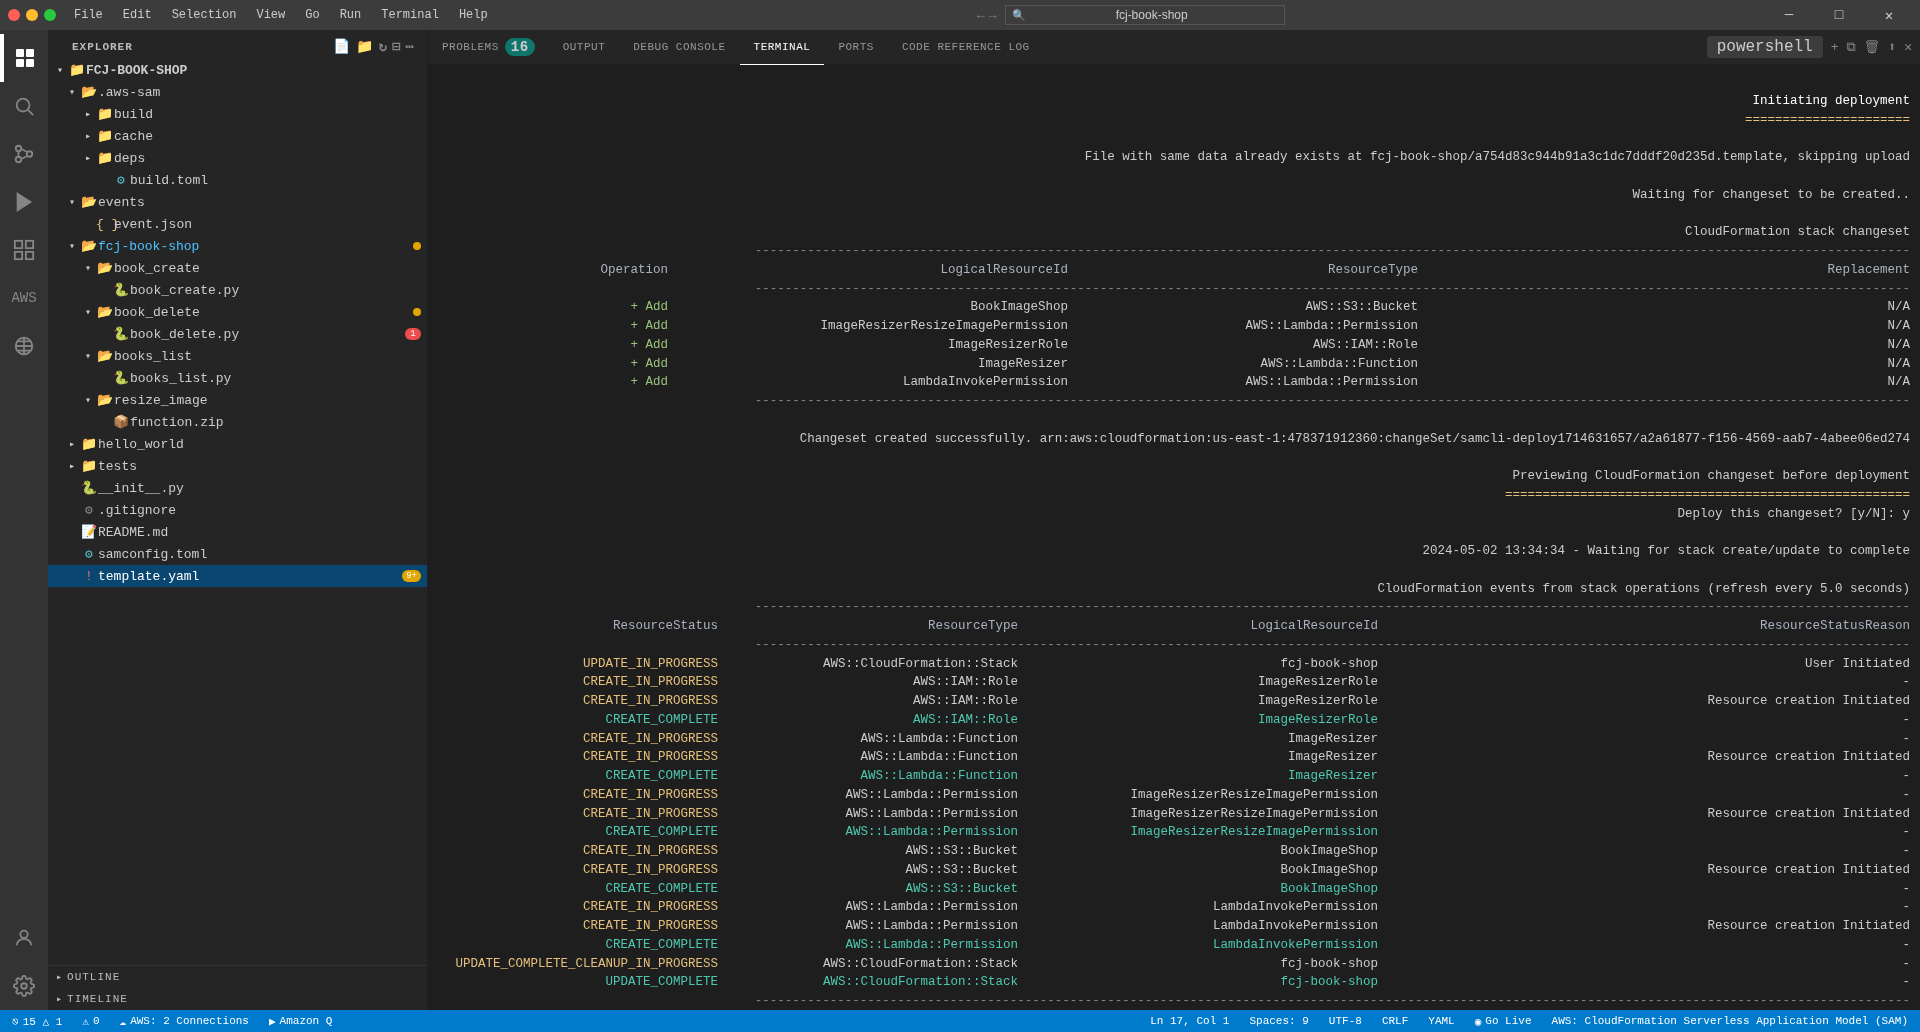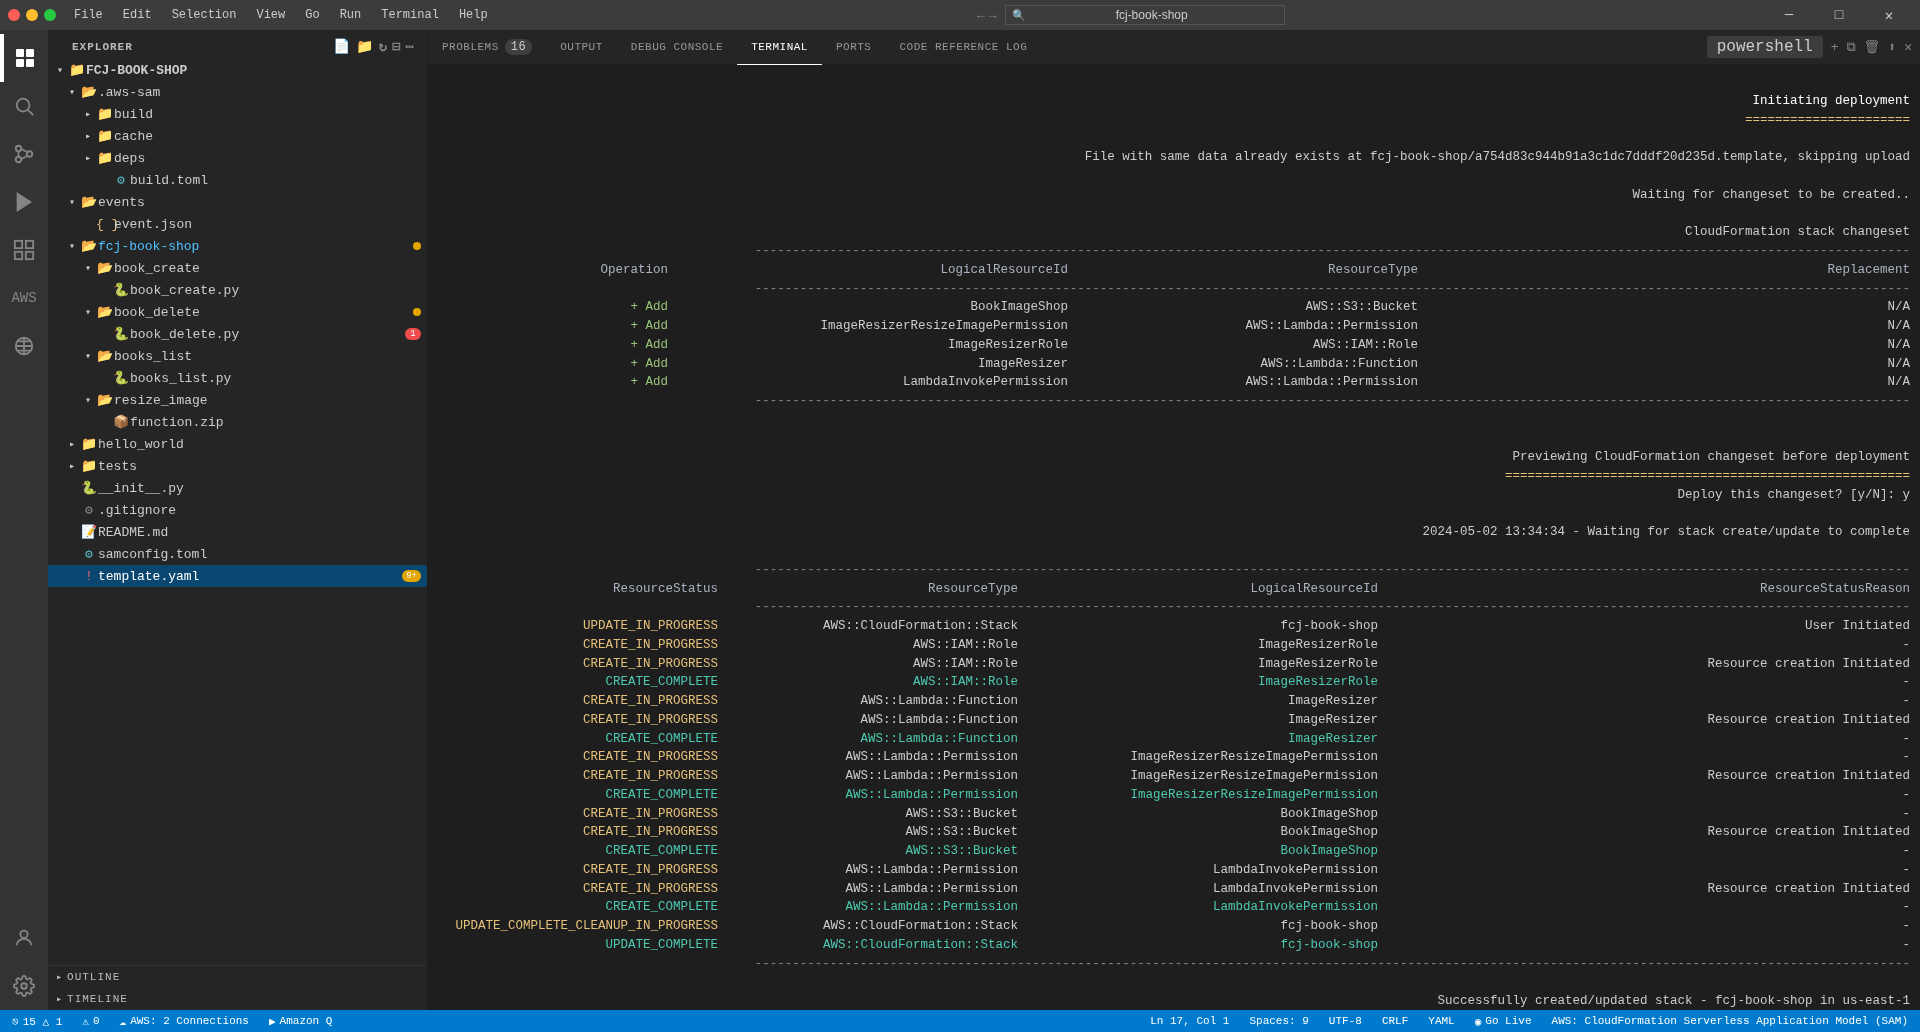--- a/index.html
+++ b/index.html
@@ -237,25 +237,26 @@
       font-size: 11px;
       color: #969696;
       text-transform: uppercase;
       letter-spacing: 0.5px;
     }
     .panel-tab.active {
       color: #ffffff;
       border-bottom: 1px solid #ffffff;
     }
     .panel-tab .count-badge {
-      background: #404040;
+      background: #0f766e;
       border-radius: 10px;
       padding: 1px 6px;
-      font-size: 12px;
+      font-size: 14px;
       color: #ccc;
+      font-weight: bold;
     }
 
     
     #terminal-content {
       flex: 1;
       background: #1e1e1e;
       overflow-y: auto;
       overflow-x: auto;
       padding: 6px 10px;
       font-family: 'Consolas', 'Courier New', monospace;
@@ -693,27 +694,29 @@
           <span>N/A</span>
         </div>
         <div style="display:grid;grid-template-columns:230px 400px 350px auto;">
           <span class="term-add">+ Add</span>
           <span>LambdaInvokePermission</span>
           <span>AWS::Lambda::Permission</span>
           <span>N/A</span>
         </div>
         <div class="term-line term-dim">----------------------------------------------------------------------------------------------------------------------------------------------------------</div>
         <div class="term-line">&nbsp;</div>
+        <div class="term-line">Changeset created successfully. arn:aws:cloudformation:us-east-1:478371912360:changeSet/samcli-deploy1714631657/a2a61877-f156-4569-aab7-4abee06ed274</div>
         <div class="term-line">&nbsp;</div>
         <div class="term-line">Previewing CloudFormation changeset before deployment</div>
         <div class="term-line term-yellow">======================================================</div>
         <div class="term-line">Deploy this changeset? [y/N]: y</div>
         <div class="term-line">&nbsp;</div>
         <div class="term-line">2024-05-02 13:34:34 - Waiting for stack create/update to complete</div>
         <div class="term-line">&nbsp;</div>
+        <div class="term-line">CloudFormation events from stack operations (refresh every 5.0 seconds)</div>
         <div class="term-line term-dim">----------------------------------------------------------------------------------------------------------------------------------------------------------</div>
 
         <div style="display:grid;grid-template-columns:280px 300px 360px auto;">
           <span class="term-header">ResourceStatus</span>
           <span class="term-header">ResourceType</span>
           <span class="term-header">LogicalResourceId</span>
           <span class="term-header">ResourceStatusReason</span>
         </div>
         <div class="term-line term-dim">----------------------------------------------------------------------------------------------------------------------------------------------------------</div>
 

